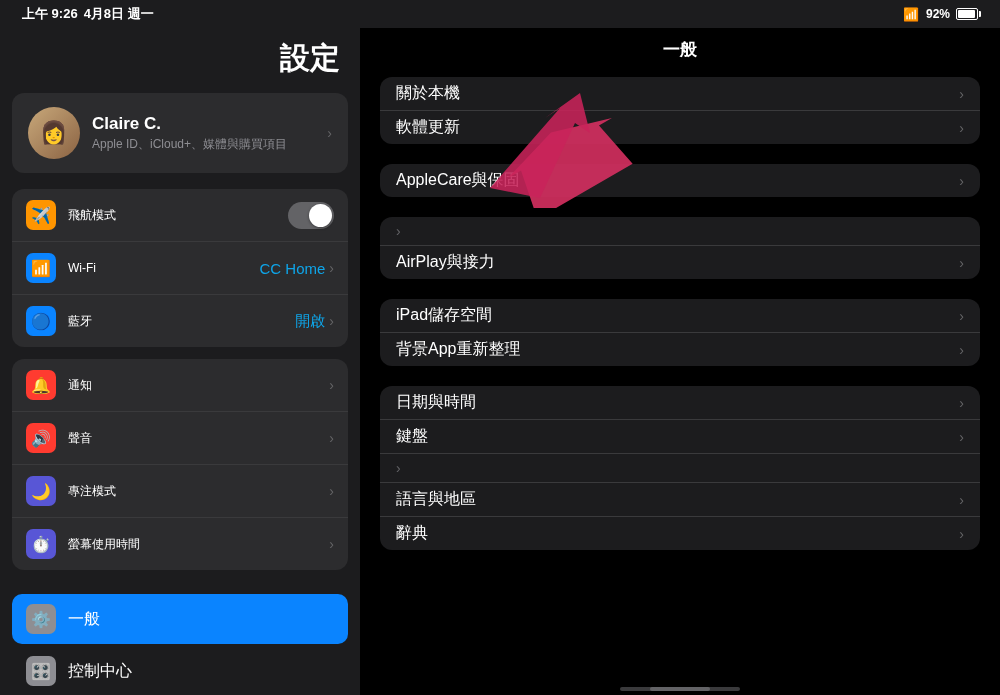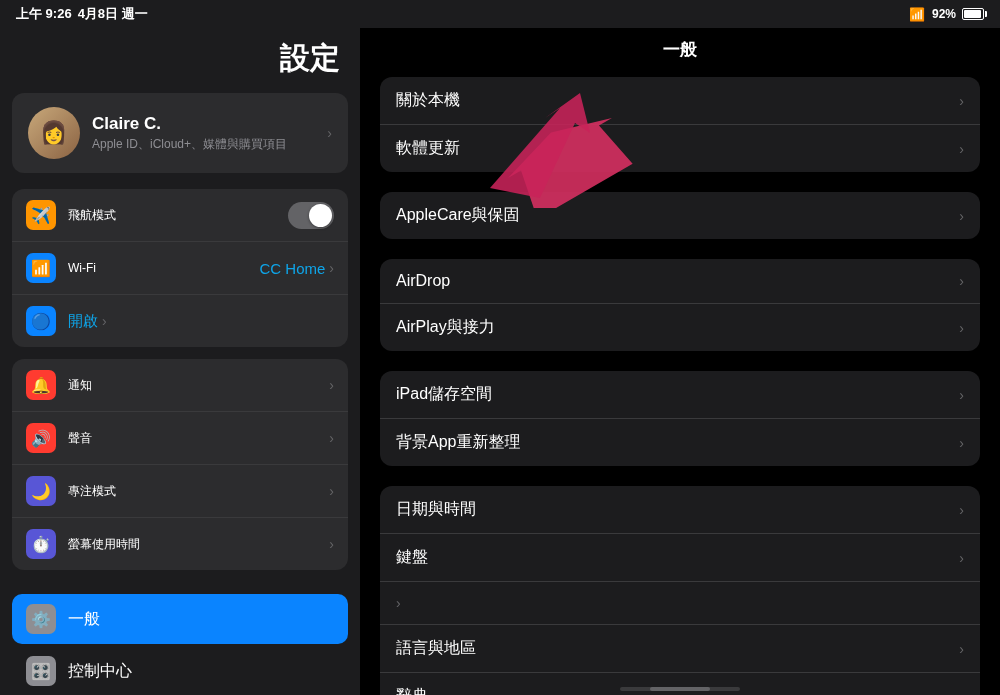--- a/index.html
+++ b/index.html
@@ -14,21 +14,21 @@
       flex-direction: column;
     }
 
     
     .status-bar {
       height: 28px;
       background: #1c1c1e;
       display: flex;
       align-items: center;
       justify-content: space-between;
-      padding: 0 16px;
+      padding: 0 22px;
       font-size: 13px;
       font-weight: 600;
       flex-shrink: 0;
     }
     .status-bar-left { display: flex; gap: 6px; align-items: center; }
     .status-bar-right { display: flex; gap: 6px; align-items: center; }
     .wifi-icon { font-size: 13px; }
     .battery-text { font-size: 12px; text-align: center; }
     .battery-icon {
       width: 22px; height: 12px;
@@ -208,21 +208,21 @@
 
     .content-group {
       background: #1c1c1e;
       border-radius: 12px;
       overflow: hidden;
       margin-bottom: 20px;
     }
     .content-row {
       display: flex;
       align-items: center;
-      padding: 13px 16px;
+      padding: 6px 16px;
       cursor: pointer;
       position: relative;
     }
     .content-row + .content-row {
       border-top: 0.5px solid #3a3a3c;
     }
     .content-row-label { flex: 1; font-size: 16px; color: #fff; }
     .content-chevron { color: #636366; font-size: 14px; }
 
     
@@ -300,20 +300,21 @@
 
       <div class="settings-row">
         <div class="settings-row-icon" style="background:#0a84ff;">📶</div>
         <span class="settings-row-label">Wi-Fi</span>
         <span class="settings-row-value">CC Home</span>
         <span class="chevron">›</span>
       </div>
 
       <div class="settings-row">
         <div class="settings-row-icon" style="background:#0a84ff;">🔵</div>
+        <span class="settings-row-label">藍牙</span>
         <span class="settings-row-value">開啟</span>
         <span class="chevron">›</span>
       </div>
     </div>
 
     <div class="settings-group">
       <div class="settings-row">
         <div class="settings-row-icon" style="background:#ff3b30;">🔔</div>
         <span class="settings-row-label">通知</span>
         <span class="chevron">›</span>
@@ -368,21 +369,20 @@
 
       <div class="content-group">
         <div class="content-row">
           <span class="content-row-label">AppleCare與保固</span>
           <span class="content-chevron">›</span>
         </div>
       </div>
 
       <div class="content-group">
         <div class="content-row">
-          <span class="content-row-label">AirDrop</span>
           <span class="content-chevron">›</span>
         </div>
         <div class="content-row">
           <span class="content-row-label">AirPlay與接力</span>
           <span class="content-chevron">›</span>
         </div>
       </div>
 
       <div class="content-group">
         <div class="content-row">

